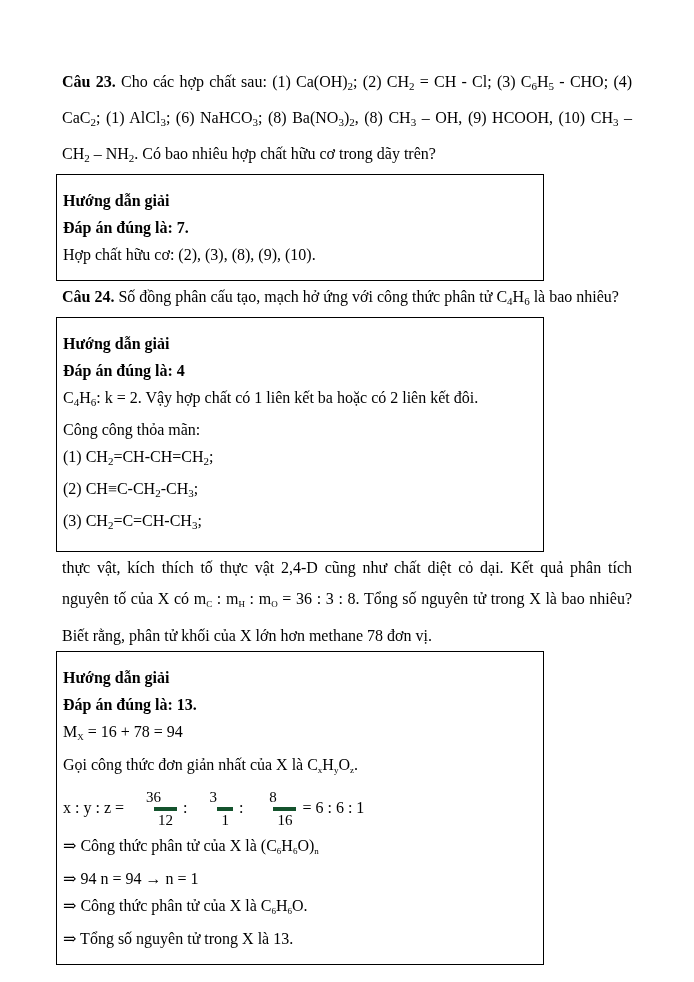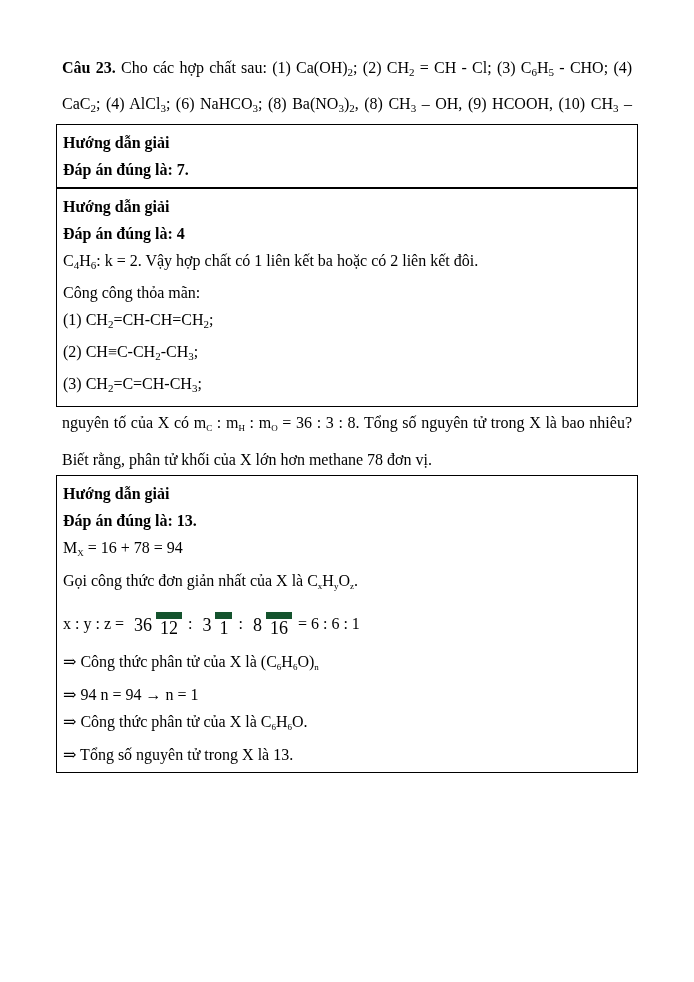--- a/index.html
+++ b/index.html
@@ -2,63 +2,69 @@
 <html><head>
 <meta charset="utf-8">
 <style>
   html,body{margin:0;padding:0;}
   body{
     width:694px;height:982px;
     background:#ffffff;color:#000000;
     font-family:"Liberation Serif","DejaVu Serif",serif;
     overflow:hidden;position:relative;
   }
-  #doc{position:absolute;left:56px;top:52px;width:582px;}
+  #doc{position:absolute;left:56px;top:66px;width:582px;}
   .para{padding:0 6px;}
   .line{font-size:16px;line-height:31px;white-space:normal;}
   .just{text-align:justify;text-align-last:justify;}
   .box{
     border:1px solid #000;
-    box-sizing:border-box;width:582px;
-    padding:4px 6px;
+    box-sizing:border-box;width:488px;
+    padding:12px 6px;
   }
   .box .line{line-height:27px;}
   .line.tall{line-height:48px;}
   .b{font-weight:bold;}
   .sub{font-size:11px;vertical-align:-3px;}
   .ssub{font-size:9px;vertical-align:-3px;}
   .frac{
-    display:inline-flex;flex-direction:row;align-items:center;
-    vertical-align:middle;text-align:center;font-size:18px;margin:0 2px;
+    display:inline-flex;flex-direction:column;align-items:center;
+    vertical-align:middle;text-align:center;font-size:15px;margin:0 2px;
   }
   .frac .num,.frac .den{line-height:19px;padding:0 4px;display:block;}
-  .frac .den{border-top:7px solid #14532d;}
+  .frac .den{border-top:4px solid #14532d;margin-left:24px;}
 </style>
 </head>
 <body>
 
 <div id="doc">
     <div class="para">
       <div class="line just"><span class="b">Câu 23.</span><span> Cho các hợp chất sau: (1) Ca(OH)</span><span class="sub">2</span><span>; (2) CH</span><span class="sub">2</span><span> = CH - Cl; (3) C</span><span class="sub">6</span><span>H</span><span class="sub">5</span><span> - CHO; (4)</span></div>
-      <div class="line just"><span>CaC</span><span class="sub">2</span><span>; (4) AlCl</span><span class="sub">3</span><span>; (6) NaHCO</span><span class="sub">3</span><span>; (8) Ba(NO</span><span class="sub">3</span><span>)</span><span class="sub">2</span><span>, (8) CH</span><span class="sub">3</span><span> – OH, (9) HCOOH, (10) CH</span><span class="sub">3</span><span> –</span></div>
+      <div class="line just"><span>CaC</span><span class="sub">2</span><span>; (1) AlCl</span><span class="sub">3</span><span>; (6) NaHCO</span><span class="sub">3</span><span>; (8) Ba(NO</span><span class="sub">3</span><span>)</span><span class="sub">2</span><span>, (8) CH</span><span class="sub">3</span><span> – OH, (9) HCOOH, (10) CH</span><span class="sub">3</span><span> –</span></div>
+      <div class="line"><span>CH</span><span class="sub">2</span><span> – NH</span><span class="sub">2</span><span>. Có bao nhiêu hợp chất hữu cơ trong dãy trên?</span></div>
     </div>
     <div class="box">
       <div class="line"><span class="b">Hướng dẫn giải</span></div>
       <div class="line"><span class="b">Đáp án đúng là: 7.</span></div>
+      <div class="line"><span>Hợp chất hữu cơ: (2), (3), (8), (9), (10).</span></div>
+    </div>
+    <div class="para">
+      <div class="line"><span class="b">Câu 24.</span><span> Số đồng phân cấu tạo, mạch hở ứng với công thức phân tử C</span><span class="sub">4</span><span>H</span><span class="sub">6</span><span> là bao nhiêu?</span></div>
     </div>
     <div class="box">
       <div class="line"><span class="b">Hướng dẫn giải</span></div>
       <div class="line"><span class="b">Đáp án đúng là: 4</span></div>
       <div class="line"><span>C</span><span class="sub">4</span><span>H</span><span class="sub">6</span><span>: k = 2. Vậy hợp chất có 1 liên kết ba hoặc có 2 liên kết đôi.</span></div>
       <div class="line"><span>Công công thỏa mãn:</span></div>
       <div class="line"><span>(1) CH</span><span class="sub">2</span><span>=CH-CH=CH</span><span class="sub">2</span><span>;</span></div>
       <div class="line"><span>(2) CH≡C-CH</span><span class="sub">2</span><span>-CH</span><span class="sub">3</span><span>;</span></div>
       <div class="line"><span>(3) CH</span><span class="sub">2</span><span>=C=CH-CH</span><span class="sub">3</span><span>;</span></div>
     </div>
     <div class="para">
+      <div class="line just"><span>thực vật, kích thích tố thực vật 2,4-D cũng như chất diệt cỏ dại. Kết quả phân tích</span></div>
       <div class="line just"><span>nguyên tố của X có m</span><span class="ssub">C</span><span> : m</span><span class="ssub">H</span><span> : m</span><span class="ssub">O</span><span> = 36 : 3 : 8. Tổng số nguyên tử trong X là bao nhiêu?</span></div>
       <div class="line"><span>Biết rằng, phân tử khối của X lớn hơn methane 78 đơn vị.</span></div>
     </div>
     <div class="box">
       <div class="line"><span class="b">Hướng dẫn giải</span></div>
       <div class="line"><span class="b">Đáp án đúng là: 13.</span></div>
       <div class="line"><span>M</span><span class="ssub">X</span><span> = 16 + 78 = 94</span></div>
       <div class="line"><span>Gọi công thức đơn giản nhất của X là C</span><span class="ssub">x</span><span>H</span><span class="ssub">y</span><span>O</span><span class="ssub">z</span><span>.</span></div>
       <div class="line tall"><span>x : y : z = </span><span class="frac">
           <span class="num">36</span>

